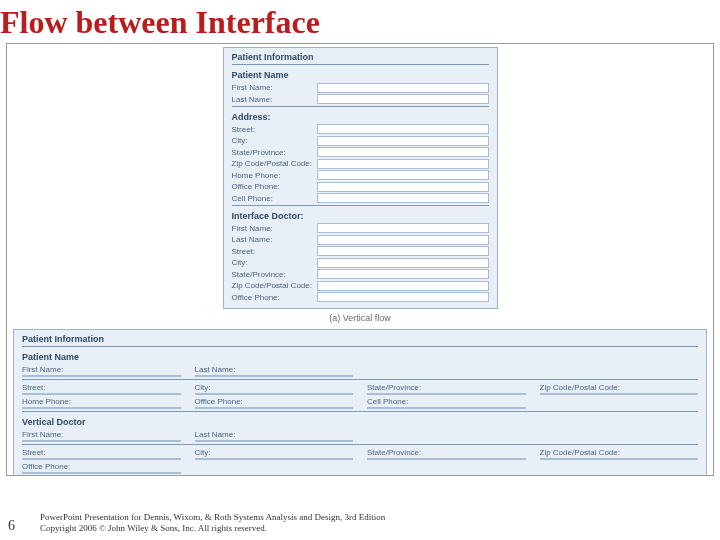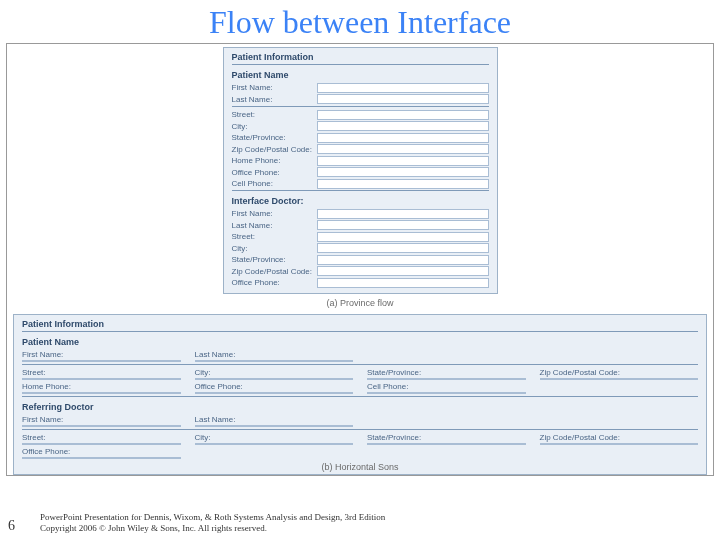--- a/index.html
+++ b/index.html
@@ -6,24 +6,24 @@
   body {
     width: 720px;
     height: 540px;
     font-family: Arial, sans-serif;
     background: #fff;
     overflow: hidden;
     position: relative;
   }
   .slide-title {
     font-family: Georgia, 'Times New Roman', serif;
-    color: #3b82f6;
+    color: #b91c1c;
     font-size: 32px;
-    font-weight: normal;
-    text-align: center;
+    font-weight: bold;
+    text-align: left;
     padding: 4px 0 2px 0;
   }
   .figure-area {
     border: 1px solid #999;
     margin: 0 6px 0 6px;
     height: 433px;
     padding: 3px 6px 16px 6px;
     overflow: hidden;
     background: #fff;
   }
@@ -127,20 +127,21 @@
     <div class="hdr">Patient Name</div>
     <div class="vrow">
       <span class="lbl">First Name:</span>
       <span class="field"></span>
     </div>
     <div class="vrow">
       <span class="lbl">Last Name:</span>
       <span class="field"></span>
     </div>
     <hr>
+    <div class="hdr">Address:</div>
     <div class="vrow">
       <span class="lbl">Street:</span>
       <span class="field"></span>
     </div>
     <div class="vrow">
       <span class="lbl">City:</span>
       <span class="field"></span>
     </div>
     <div class="vrow">
       <span class="lbl">State/Province:</span>
@@ -187,21 +188,21 @@
     <div class="vrow">
       <span class="lbl">Zip Code/Postal Code:</span>
       <span class="field"></span>
     </div>
     <div class="vrow">
       <span class="lbl">Office Phone:</span>
       <span class="field"></span>
     </div>
   </div>
 
-  <div class="caption">(a) Province flow</div>
+  <div class="caption">(a) Vertical flow</div>
 
   <div class="hpanel">
     <div class="hdr">Patient Information</div>
     <hr>
     <div class="hdr">Patient Name</div>
     <div class="hrow">
       <div class="hcell">
         <span class="lbl">First Name:</span>
         <span class="field"></span>
       </div>
@@ -249,21 +250,21 @@
       <div class="hcell">
         <span class="lbl">Cell Phone:</span>
         <span class="field"></span>
       </div>
       <div class="hcell" style="visibility:hidden">
           <span class="lbl">.</span>
           <span class="field"></span>
         </div>
     </div>
     <hr>
-    <div class="hdr">Referring Doctor</div>
+    <div class="hdr">Vertical Doctor</div>
     <div class="hrow">
       <div class="hcell">
         <span class="lbl">First Name:</span>
         <span class="field"></span>
       </div>
       <div class="hcell">
         <span class="lbl">Last Name:</span>
         <span class="field"></span>
       </div>
       <div class="hcell" style="visibility:hidden">

